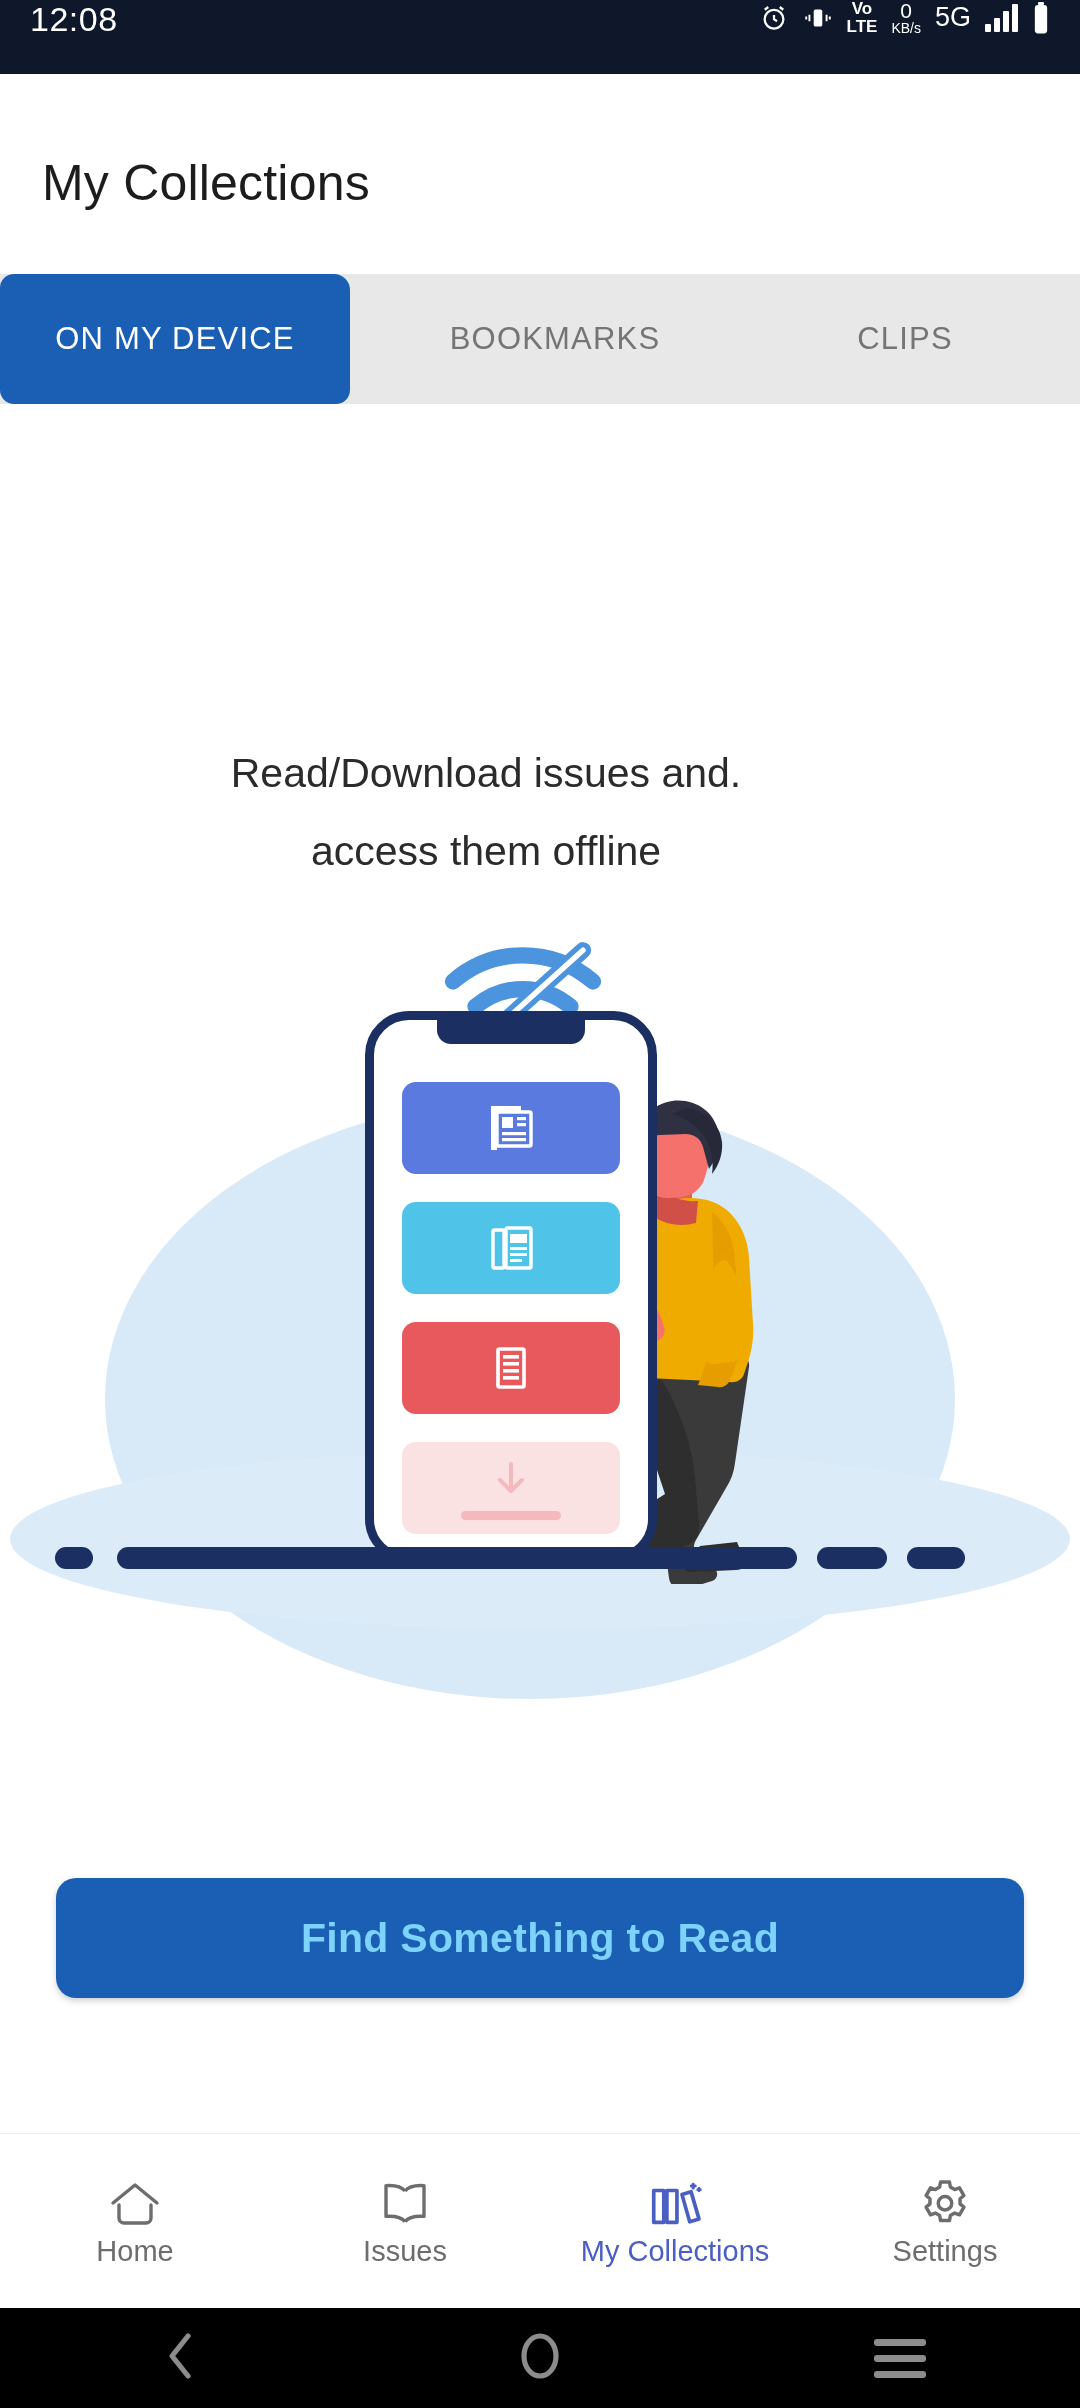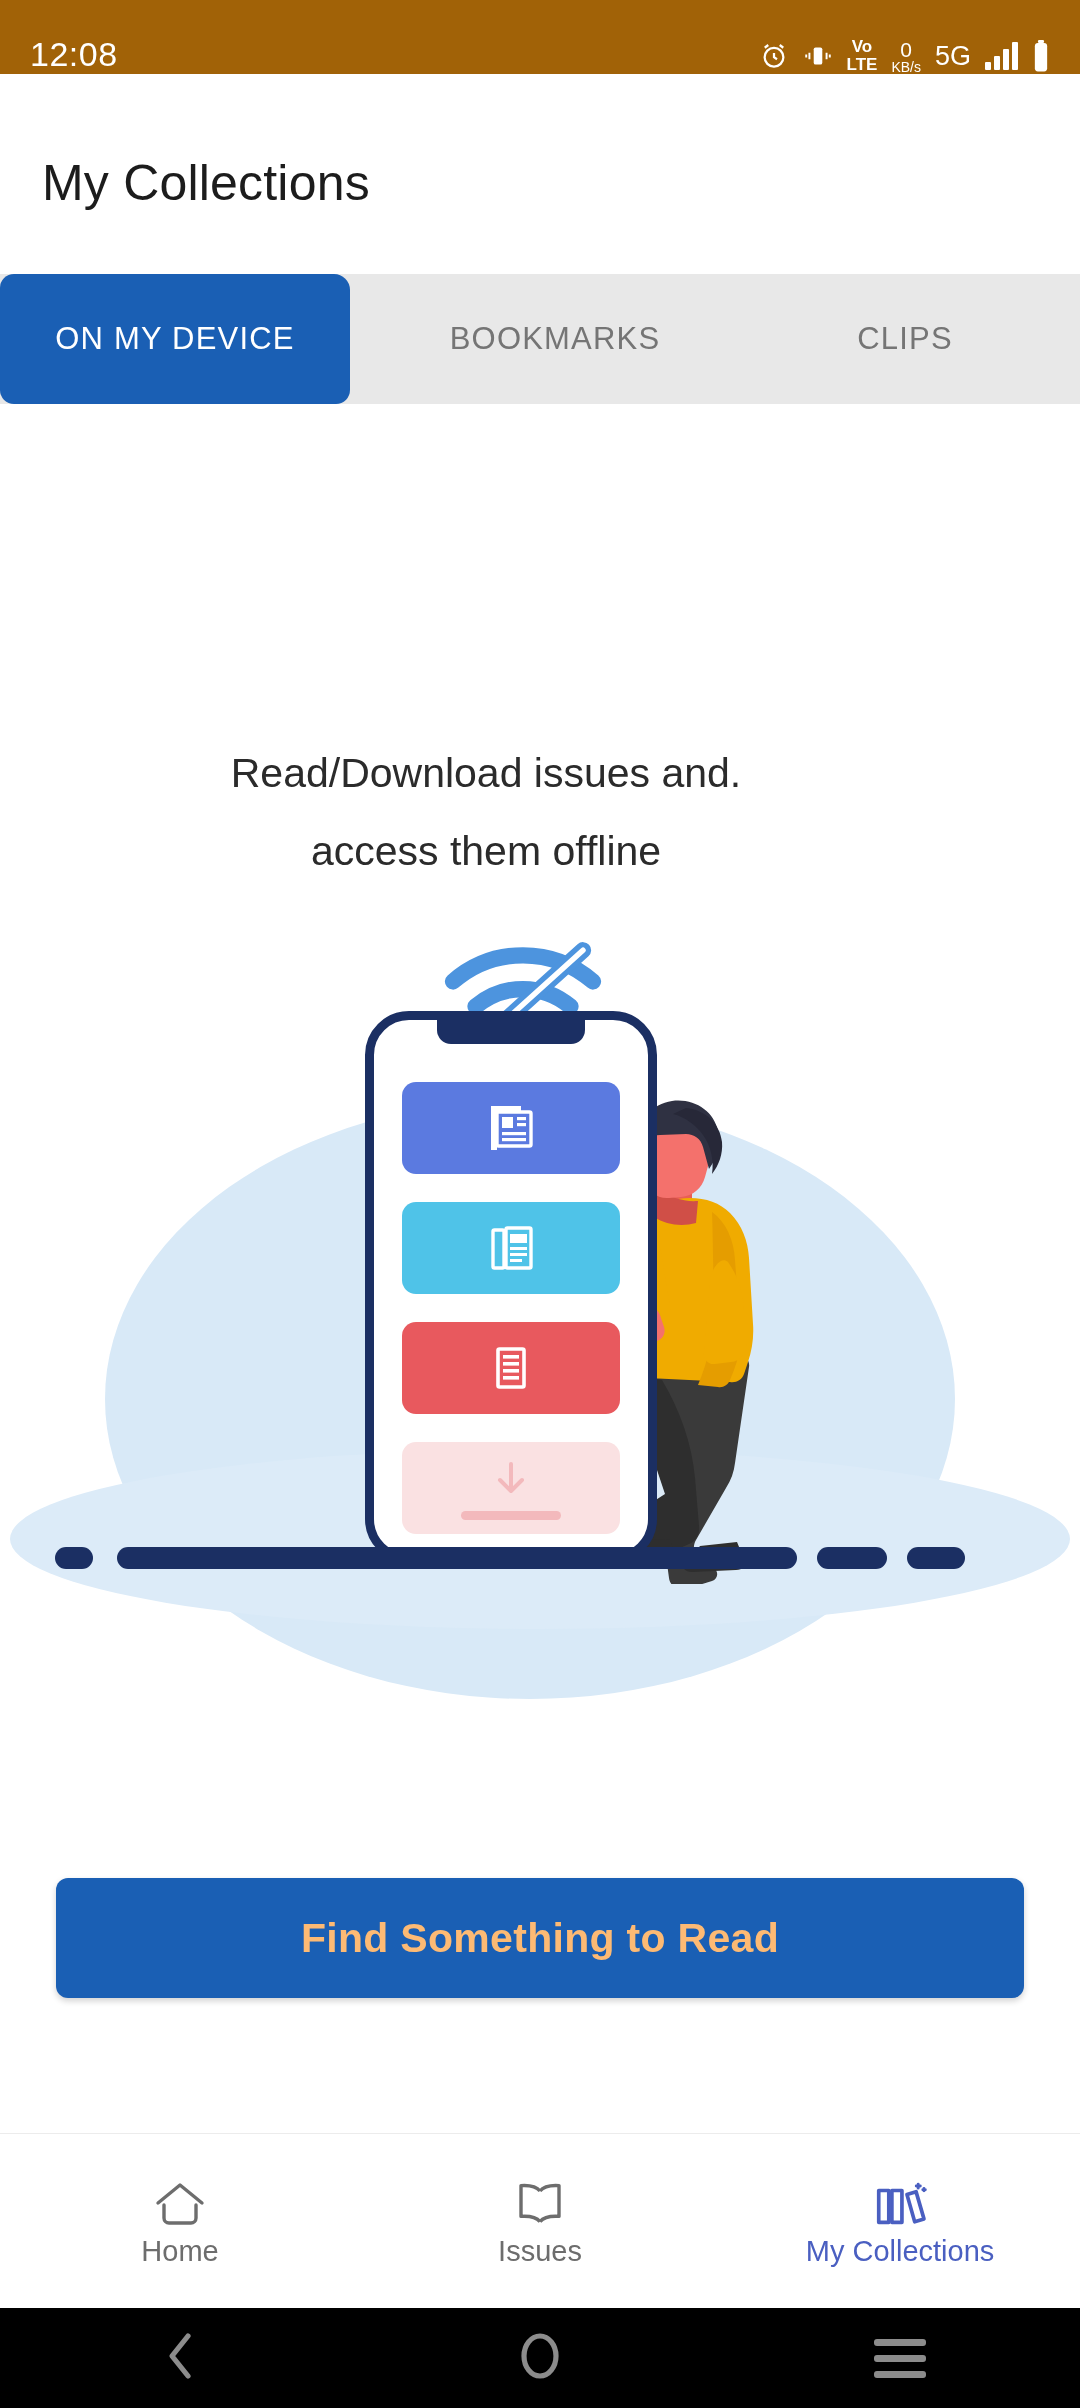--- a/index.html
+++ b/index.html
@@ -7,22 +7,22 @@
     width:1080px; height:2408px;
     background:#ffffff;
     font-family:"Liberation Sans", sans-serif;
     overflow:hidden;
   }
   .screen { position:relative; width:1080px; height:2408px; background:#ffffff; }
 
   
   .statusbar{
     position:absolute; left:0; top:0; width:1080px; height:74px;
-    background:#a16207; color:#ffffff;
-    display:flex; align-items:flex-end; padding:0 30px;
+    background:#0f172a; color:#ffffff;
+    display:flex; align-items:flex-start; padding:0 30px;
   }
   .sb-time{ font-size:34px; letter-spacing:.5px; }
   .sb-right{ margin-left:auto; display:flex; align-items:center; gap:14px; }
   .sb-icon{ display:flex; align-items:center; justify-content:center; }
   .sb-kbs{ display:flex; flex-direction:column; align-items:center; line-height:1; }
   .sb-kbs .n{ font-size:21px; }
   .sb-kbs .u{ font-size:14px; }
   .sb-volte{ display:flex; flex-direction:column; align-items:center; line-height:1.05; }
   .sb-volte .a{ font-size:17px; font-weight:bold; }
   .sb-volte .b{ font-size:17px; font-weight:bold; }
@@ -124,22 +124,22 @@
     width:100px; height:9px; background:#f3b9bc; border-radius:5px;
   }
 
   
   .person{ position:absolute; left:600px; top:185px; width:230px; height:490px; }
 
   
   .cta{
     position:absolute; left:56px; top:1474px;
     width:968px; height:120px;
-    background:#1a5fb4; color:#fdba74;
-    border:none; border-radius:12px;
+    background:#1a5fb4; color:#7dd3fc;
+    border:none; border-radius:20px;
     font-family:"Liberation Sans", sans-serif;
     font-size:41px; font-weight:bold; letter-spacing:.3px;
     cursor:pointer;
     box-shadow:0 3px 6px rgba(0,0,0,.18);
   }
 
   
   .bottomnav{
     position:absolute; left:0; top:2133px; width:1080px; height:175px;
     background:#ffffff; border-top:1px solid #ececec;
@@ -370,20 +370,29 @@
           <path d="M18.6 8.6 23.3 7.1l4.1 14.1-4.8 1.5z"></path>
           <g stroke-width="1.5" stroke-linecap="round">
             <path d="M24.4 3.2v2.1M23.4 4.2h2.1"></path>
             <path d="M27.4 5.4v1.3M26.8 6.1h1.3"></path>
           </g>
         </svg>
       </span>
       <span>My Collections</span>
     </div>
 
+    <div class="navitem">
+      <span class="nav-ico">
+        <svg width="56" height="54" viewBox="0 0 28 28" fill="none" stroke="#6d6d6d" stroke-width="1.8" stroke-linejoin="round">
+          <path d="M11.7 2.6h4.6l.5 2.6 2.2 1.3 2.5-.9 2.3 4-2 1.7v2.6l2 1.7-2.3 4-2.5-.9-2.2 1.3-.5 2.6h-4.6l-.5-2.6-2.2-1.3-2.5.9-2.3-4 2-1.7v-2.6l-2-1.7 2.3-4 2.5.9 2.2-1.3z"></path>
+          <circle cx="14" cy="13.6" r="3.5"></circle>
+        </svg>
+      </span>
+      <span>Settings</span>
+    </div>
   </div>
 
   <div class="androidnav">
     <div>
       <span>
         <svg width="40" height="56" viewBox="0 0 20 28" fill="none" stroke="#8c8c8c" stroke-width="2.6" stroke-linecap="round" stroke-linejoin="round">
           <path d="M14 4 6 14l8 10"></path>
         </svg>
       </span>
     </div>

